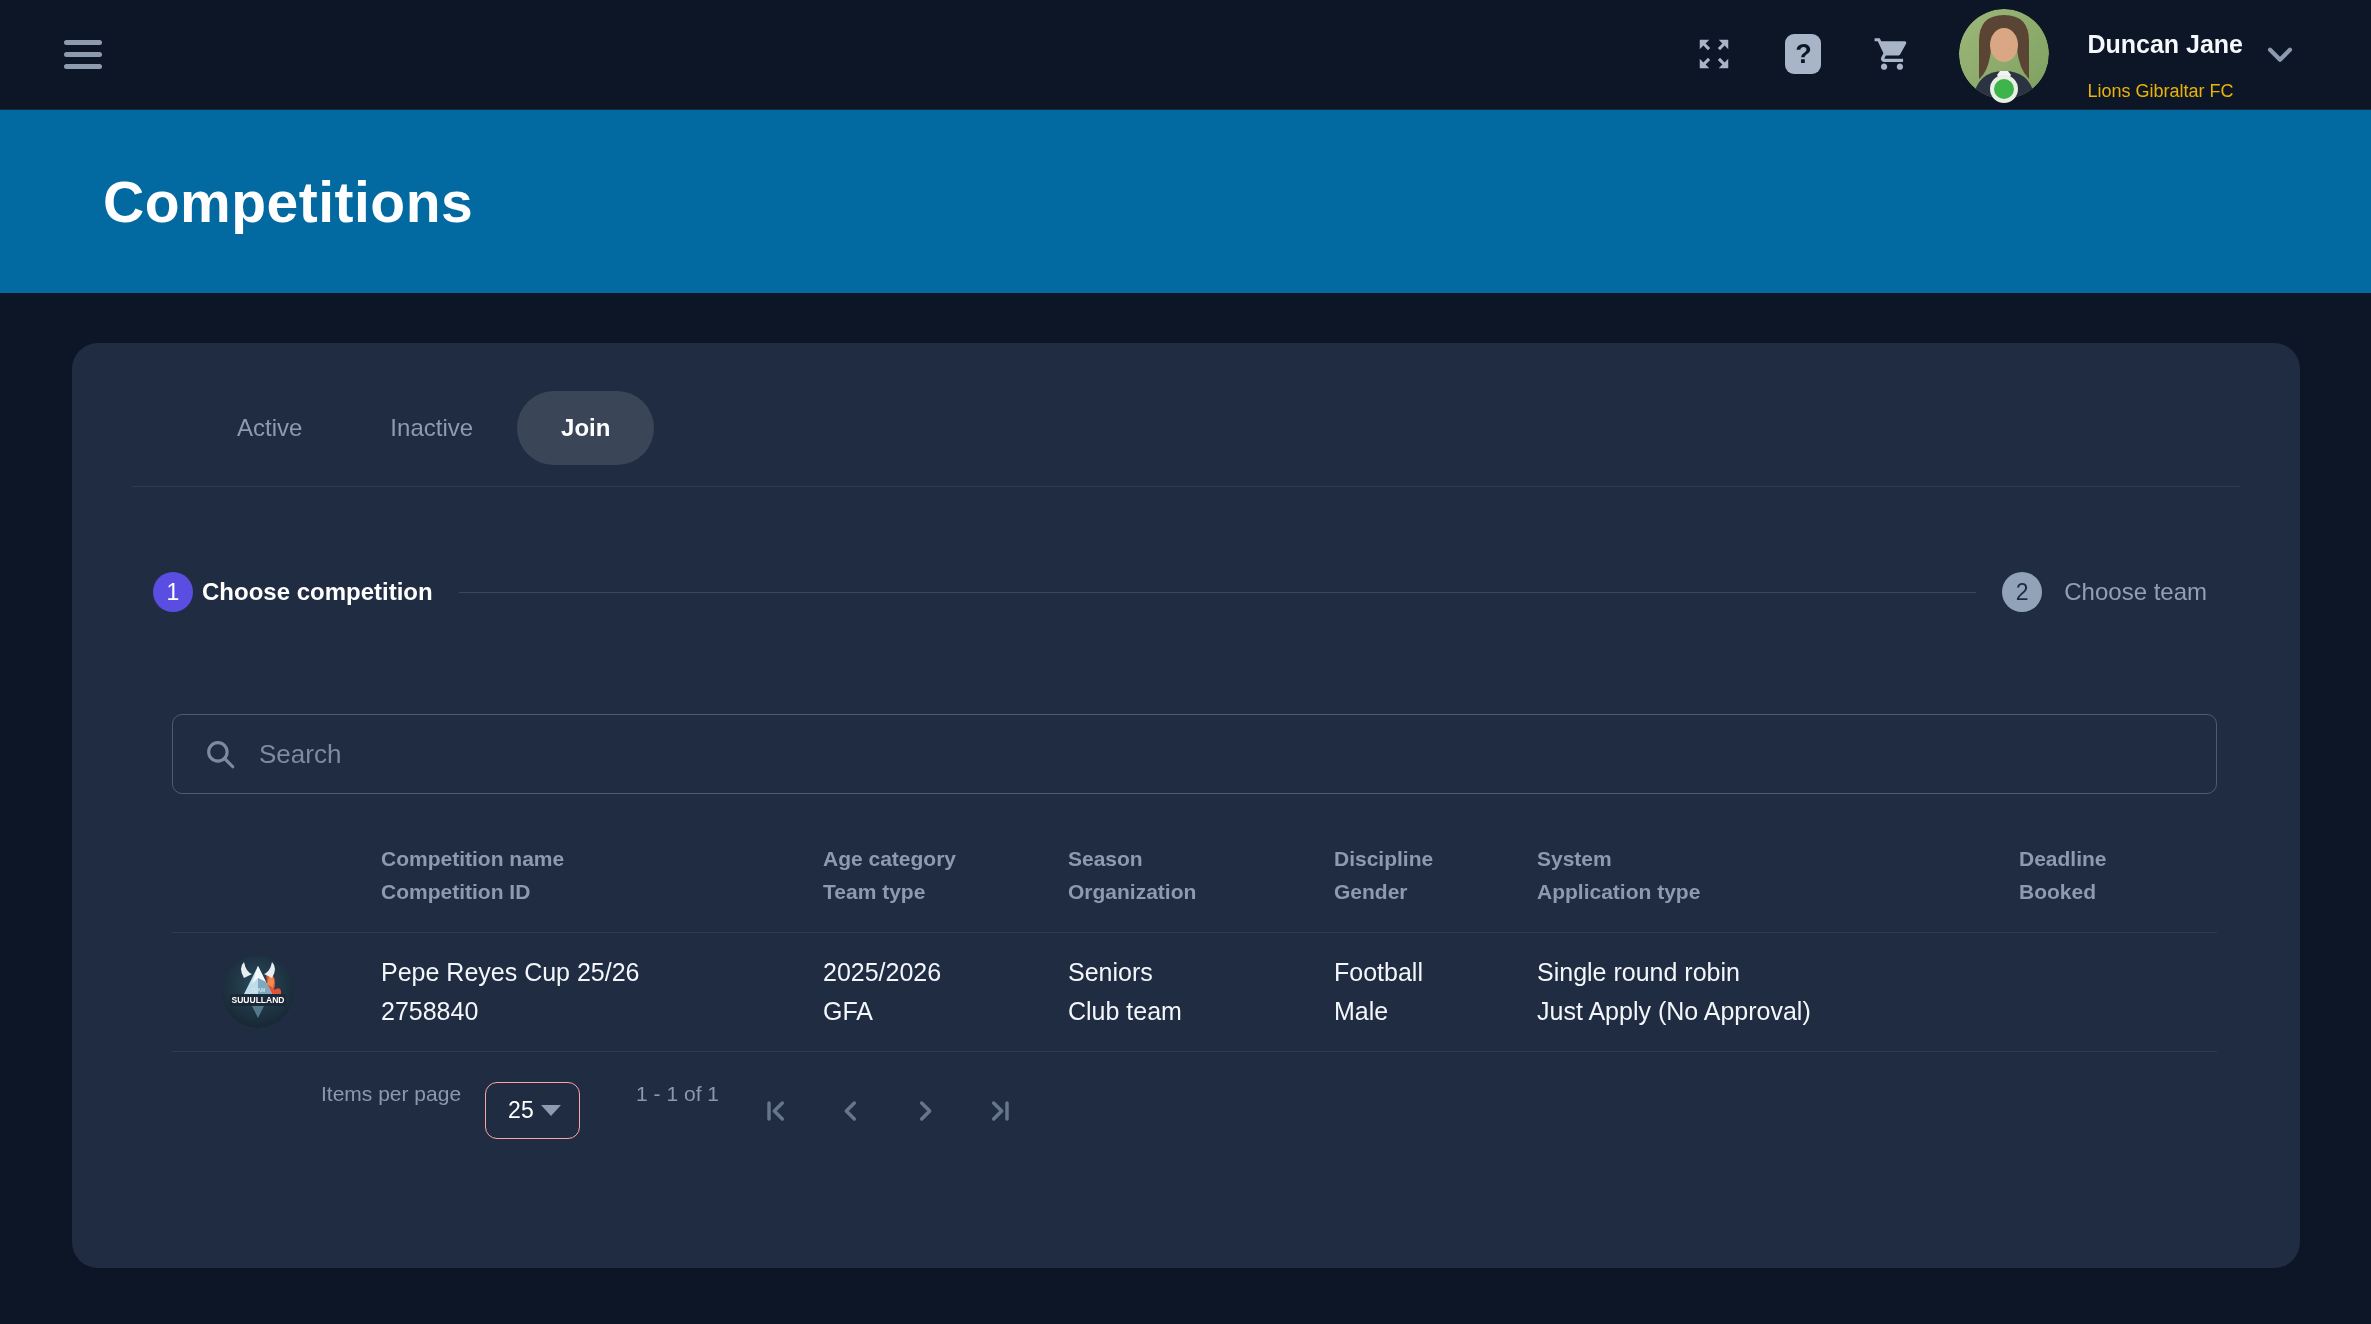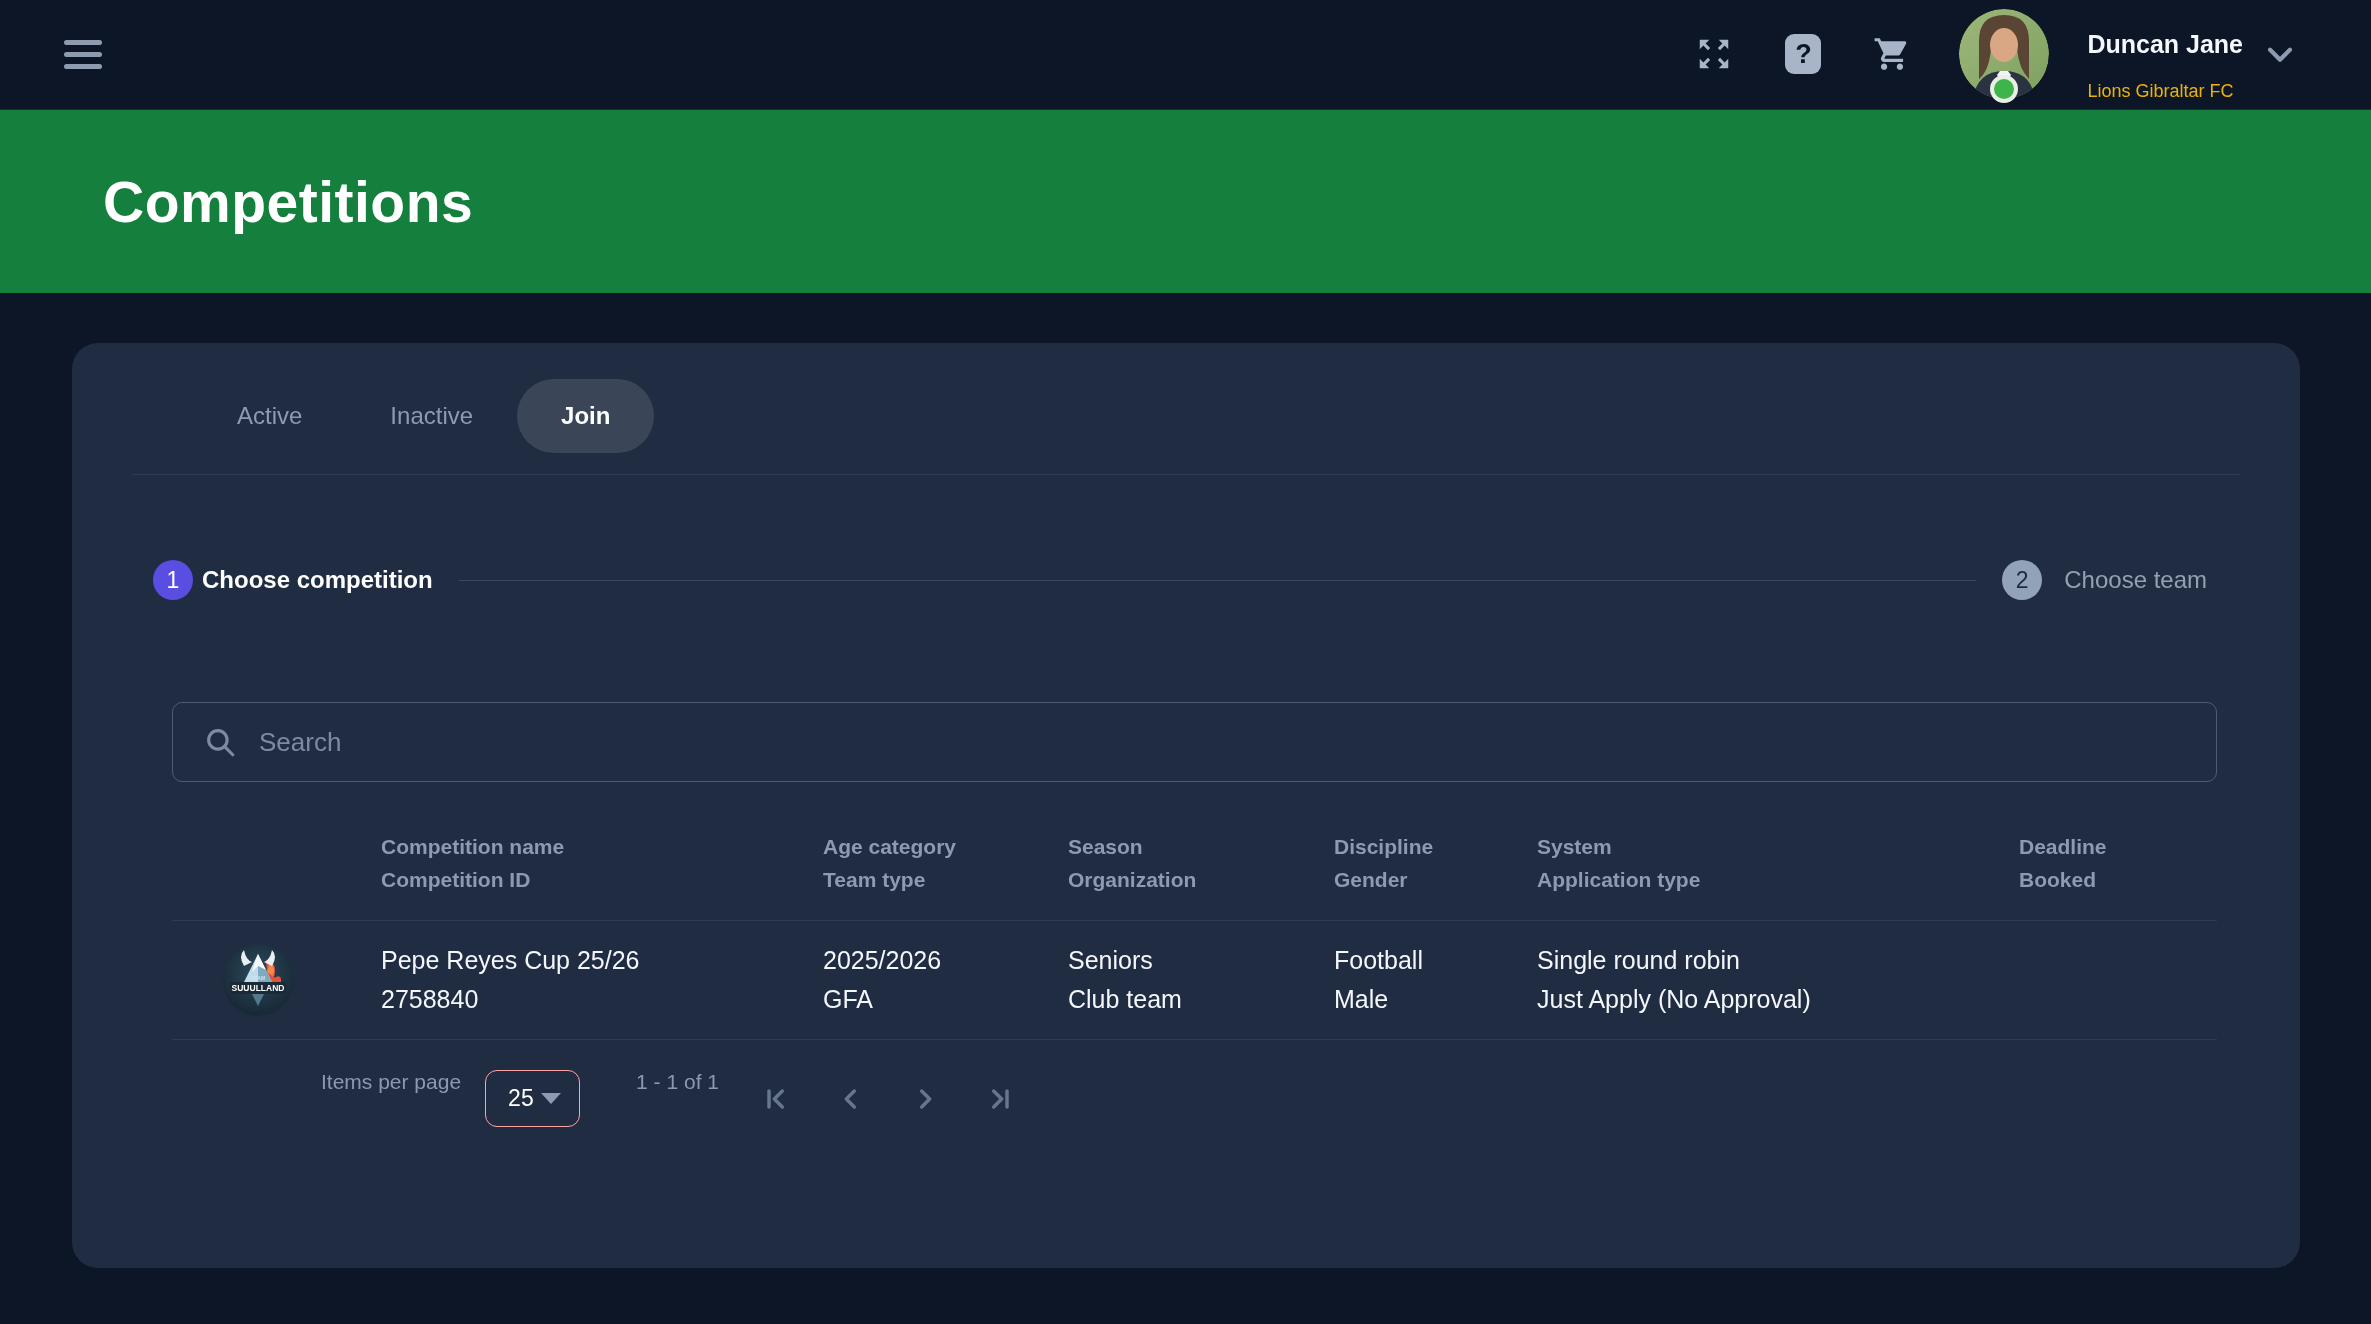--- a/index.html
+++ b/index.html
@@ -50,29 +50,29 @@
     background: #3db54a; border: 4px solid #e9efe6;
   }
 
   .user-info { margin-left: 38px; cursor: pointer; }
   .user-name { font-size: 25px; font-weight: bold; color: #f5f8fc; line-height: 1.25; margin-top: 24px; }
   .user-org { font-size: 18px; color: #eab308; line-height: 1.3; margin-top: 20px; }
   .chevron-btn { background: none; border: none; cursor: pointer; color: #8d9aaf; margin-left: 20px; display:flex; align-items:center; }
   .chevron-btn svg { width: 34px; height: 34px; }
 
   
-  .page-header { height: 183px; display: flex; align-items: center; padding: 0 103px; background: #15803d; }
+  .page-header { height: 183px; display: flex; align-items: center; padding: 0 103px; background: #0369a1; }
   .page-title { font-size: 57px; font-weight: bold; color: #ffffff; letter-spacing: 0.5px; }
 
   
   .card {
     margin: 50px 0 0 72px;
     width: 2228px; height: 925px;
     background: #202c42; border-radius: 26px;
-    padding-top: 36px;
+    padding-top: 48px;
   }
 
   
   .tabs { display: flex; align-items: center; margin-left: 121px; }
   .tab {
     border: none; background: transparent; cursor: pointer;
     padding: 0 44px; height: 74px; border-radius: 37px;
     font-size: 24px; color: #8d9aaf; font-family: inherit;
   }
   .tab.active { background: #3a4657; color: #ffffff; font-weight: bold; }

